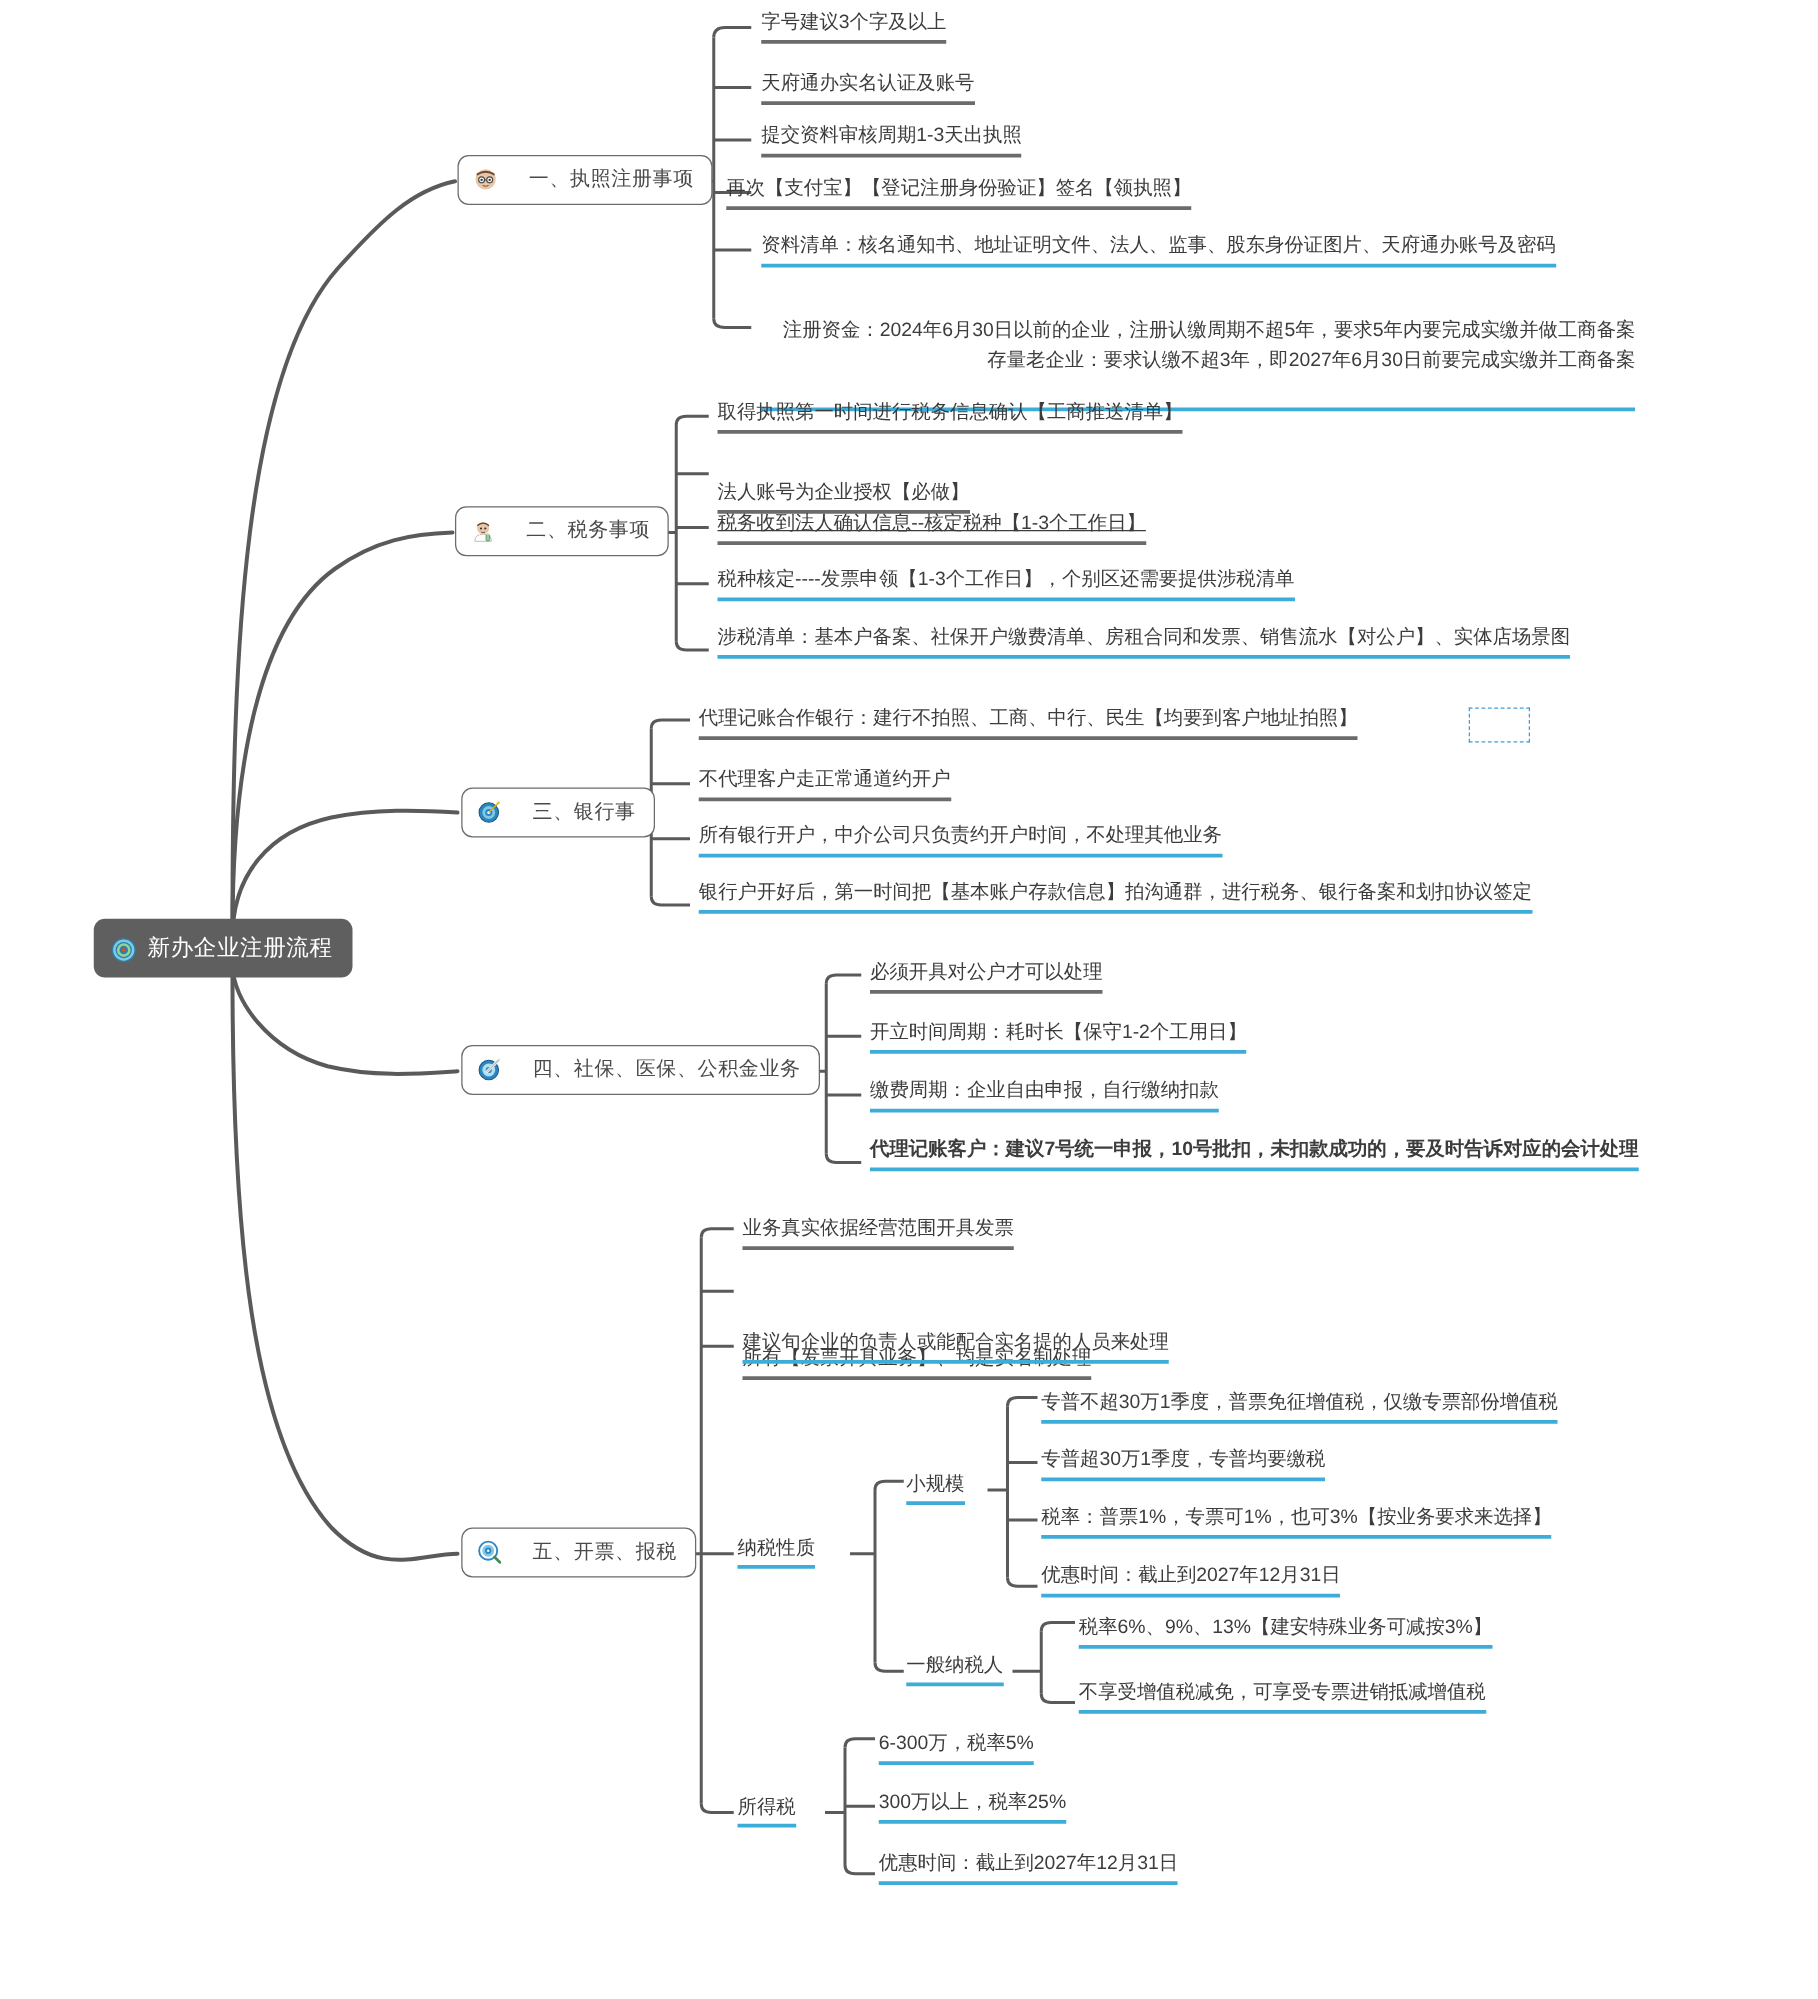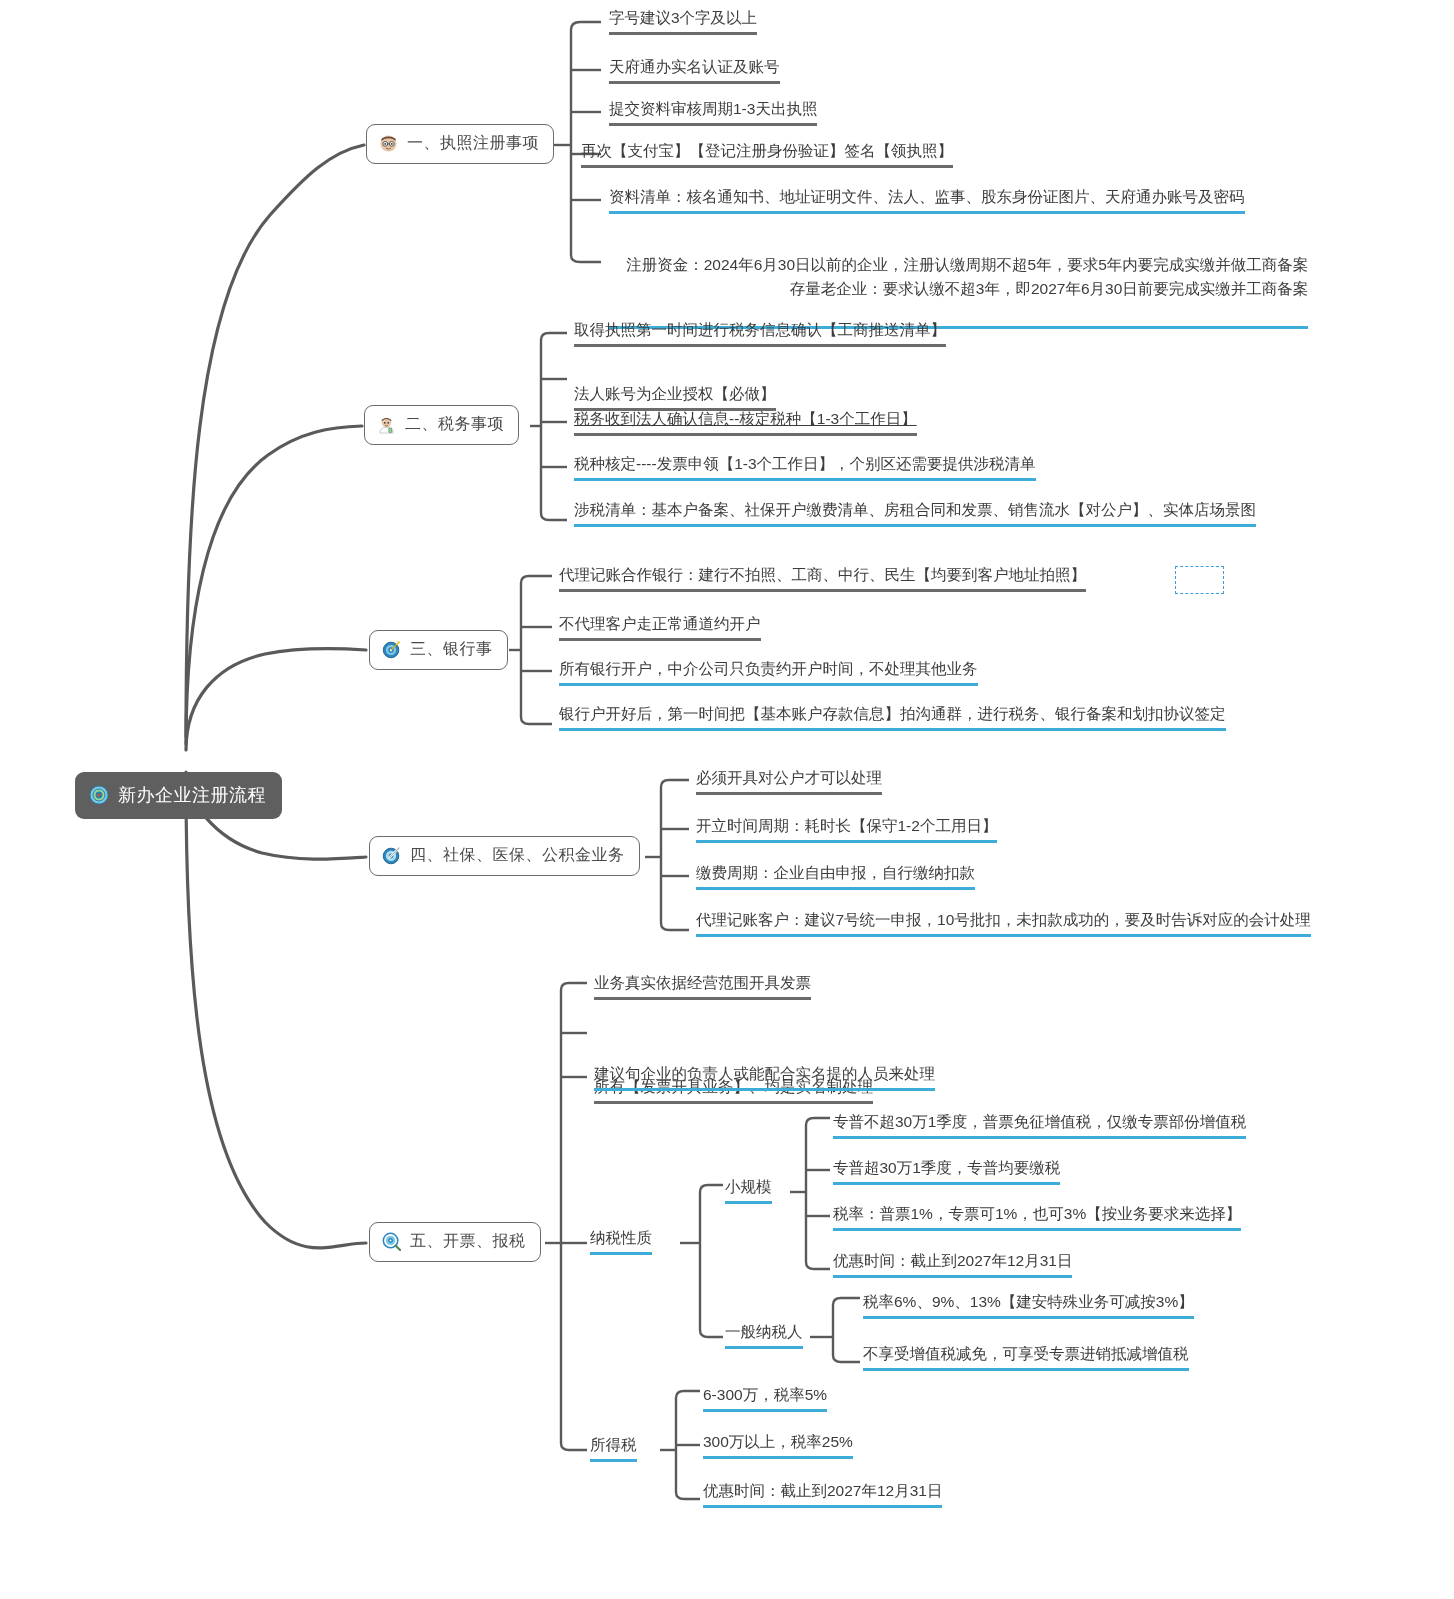--- a/index.html
+++ b/index.html
@@ -36,21 +36,21 @@
     letter-spacing: 0.5px;
     white-space: nowrap;
     z-index: 5;
   }
 
   
   .branch-node {
     position: absolute;
     display: flex;
     align-items: center;
-    gap: 9px;
+    gap: 25px;
     background: #ffffff;
     border: 1.6px solid #6b6b6b;
     border-radius: 9px;
     padding: 8px 14px 9px 12px;
     color: #4a4a4a;
     font-size: 16px;
     letter-spacing: 0.5px;
     white-space: nowrap;
     z-index: 4;
   }
@@ -176,21 +176,21 @@
       <path d="M833,1355 Q833,1362 841,1362 L860,1362"></path>
 
       <path d="M660,1450 L676,1450"></path>
       <path d="M676,1398 L676,1492"></path>
       <path d="M676,1398 Q676,1391 684,1391 L700,1391"></path>
       <path d="M676,1445 L700,1445"></path>
       <path d="M676,1492 Q676,1499 684,1499 L700,1499"></path>
     </g>
   </svg>
 
-  <div class="root-node" style="left:75px; top:772px;">
+  <div class="root-node" style="left:75px; top:735px;align-items:flex-end;">
     <span class="icon">
       <svg width="20" height="20" viewBox="0 0 20 20">
         <circle cx="10" cy="10" r="9" fill="#7ec8e8" stroke="#2d7fa8" stroke-width="1"></circle>
         <circle cx="10" cy="10" r="6" fill="#8fd694" stroke="#2d7fa8" stroke-width="1"></circle>
         <circle cx="10" cy="10" r="3.4" fill="#2d7fa8"></circle>
         <circle cx="10" cy="10" r="1.6" fill="#d94b3a"></circle>
       </svg>
     </span>
     <span>新办企业注册流程</span>
   </div>
@@ -325,21 +325,21 @@
     <span class="ul gray"></span>
   </div>
   <div class="leaf" style="left:696px; top:814px;">
     <span>开立时间周期：耗时长【保守1-2个工用日】</span>
     <span class="ul blue"></span>
   </div>
   <div class="leaf" style="left:696px; top:861px;">
     <span>缴费周期：企业自由申报，自行缴纳扣款</span>
     <span class="ul blue"></span>
   </div>
-  <div class="leaf" style="left:696px; top:908px;">
+  <div class="leaf" style="left:696px; top:908px;font-weight:bold;">
     <span>代理记账客户：建议7号统一申报，10号批扣，未扣款成功的，要及时告诉对应的会计处理</span>
     <span class="ul blue"></span>
   </div>
 
   <div class="branch-node" style="left:369px; top:1222px;">
     <span class="icon">
       <svg width="19" height="19" viewBox="0 0 20 20">
         <circle cx="9" cy="9" r="7.6" fill="#ffffff" stroke="#2e86c1" stroke-width="1.6"></circle>
         <circle cx="9" cy="9" r="5" fill="#7ec8e8"></circle>
         <circle cx="9" cy="9" r="2.6" fill="#2e86c1"></circle>

